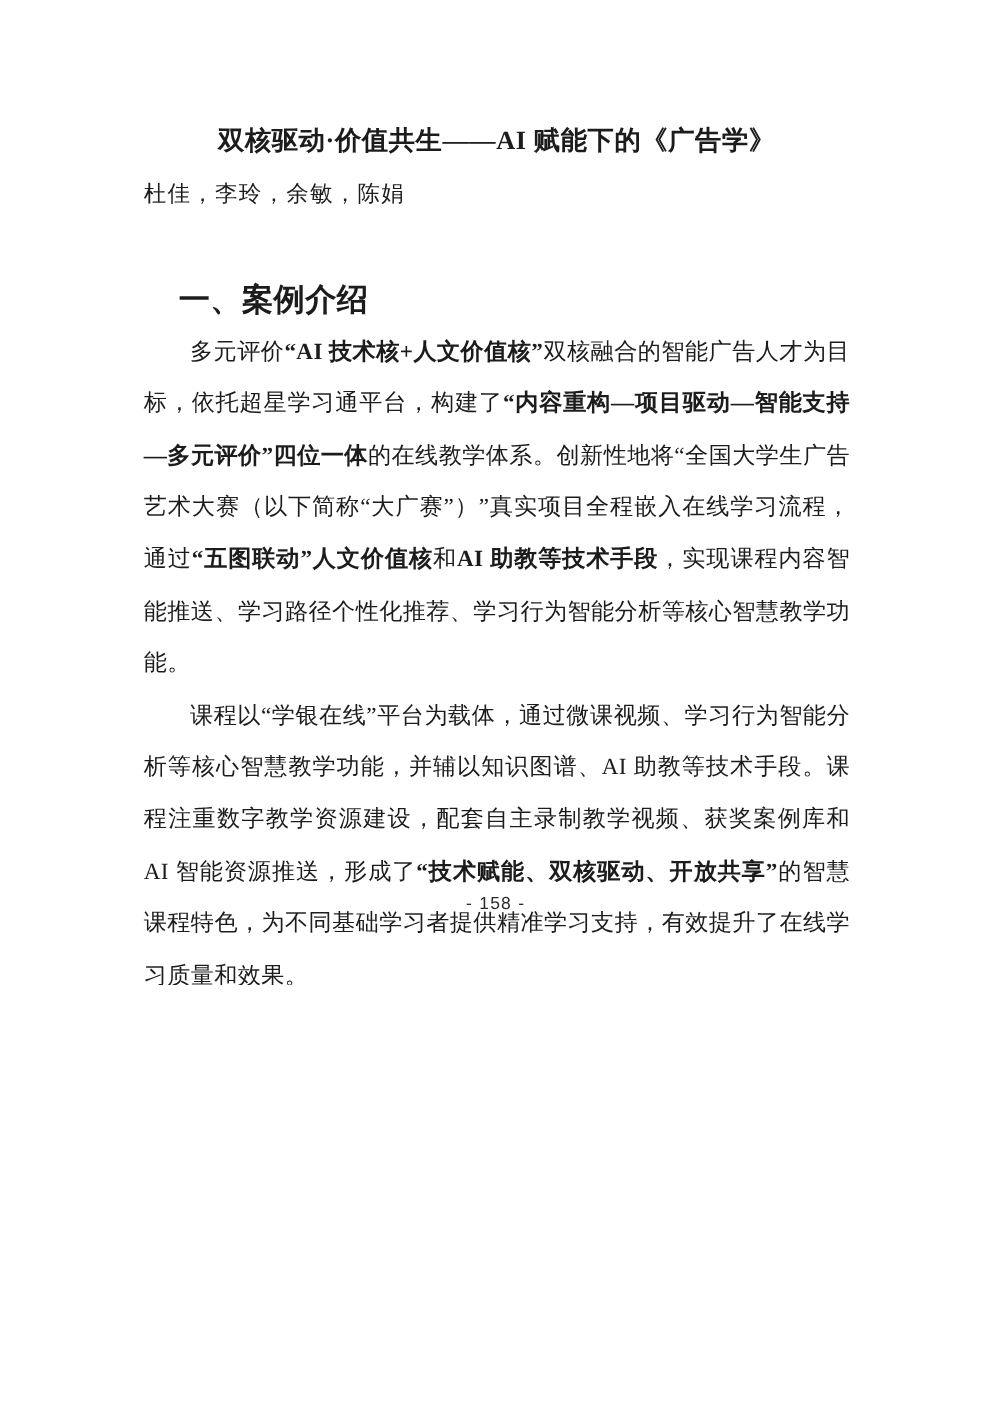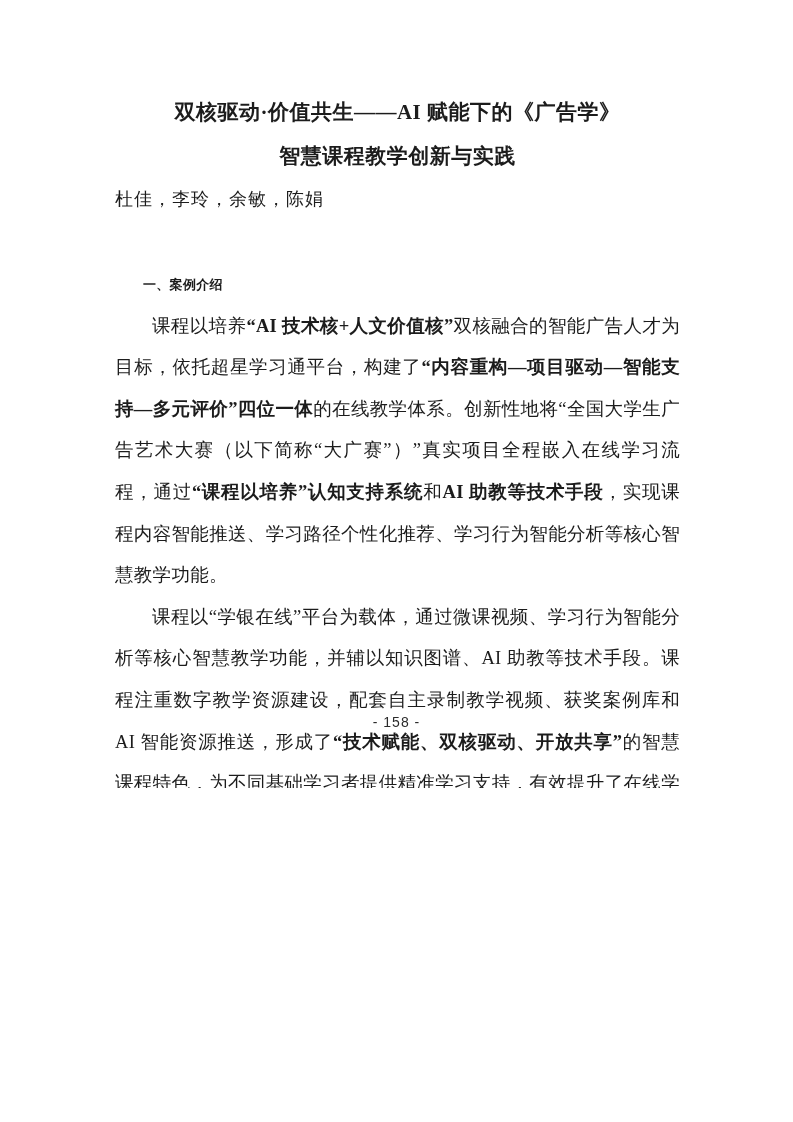--- a/index.html
+++ b/index.html
@@ -34,21 +34,21 @@
   }
   .authors {
     font-size: 18px;
     line-height: 42px;
     text-align: left;
     letter-spacing: 1px;
   }
   .section-heading {
     margin: 44px 0 0 0;
     padding-left: 28px;
-    font-size: 13px;
+    font-size: 25px;
     line-height: 41.6px;
     font-weight: 700;
     letter-spacing: 0.3px;
   }
   .bodytext p {
     margin: 0;
     font-size: 18.5px;
     line-height: 41.6px;
     text-align: justify;
     text-indent: 2em;
@@ -70,28 +70,27 @@
   }
 </style>
 </head>
 <body>
 
 <div class="page">
   <div class="content">
 
     <h1 class="title">
       <span class="title-line">双核驱动·价值共生——AI 赋能下的《广告学》</span>
-      <span class="title-line">智慧课程教学创新与实践</span>
     </h1>
 
     <div class="authors">杜佳，李玲，余敏，陈娟</div>
 
     <h2 class="section-heading">一、案例介绍</h2>
 
     <div class="bodytext" id="paragraphs">
-        <p><span>课程以培养</span><span class="b">“AI 技术核+人文价值核”</span><span>双核融合的智能广告人才为目标，依托超星学习通平台，构建了</span><span class="b">“内容重构—项目驱动—智能支持—多元评价”四位一体</span><span>的在线教学体系。创新性地将“全国大学生广告艺术大赛（以下简称“大广赛”）”真实项目全程嵌入在线学习流程，通过</span><span class="b">“课程以培养”认知支持系统</span><span>和</span><span class="b">AI 助教等技术手段</span><span>，实现课程内容智能推送、学习路径个性化推荐、学习行为智能分析等核心智慧教学功能。</span></p>
+        <p><span>多元评价</span><span class="b">“AI 技术核+人文价值核”</span><span>双核融合的智能广告人才为目标，依托超星学习通平台，构建了</span><span class="b">“内容重构—项目驱动—智能支持—多元评价”四位一体</span><span>的在线教学体系。创新性地将“全国大学生广告艺术大赛（以下简称“大广赛”）”真实项目全程嵌入在线学习流程，通过</span><span class="b">“五图联动”人文价值核</span><span>和</span><span class="b">AI 助教等技术手段</span><span>，实现课程内容智能推送、学习路径个性化推荐、学习行为智能分析等核心智慧教学功能。</span></p>
         <p><span>课程以“学银在线”平台为载体，通过微课视频、学习行为智能分析等核心智慧教学功能，并辅以知识图谱、AI 助教等技术手段。课程注重数字教学资源建设，配套自主录制教学视频、获奖案例库和 AI 智能资源推送，形成了</span><span class="b">“技术赋能、双核驱动、开放共享”</span><span>的智慧课程特色，为不同基础学习者提供精准学习支持，有效提升了在线学习质量和效果。</span></p>
       </div>
 
   </div>
 
   <div class="page-number">- 158 -</div>
 </div>
 
 </body></html>

